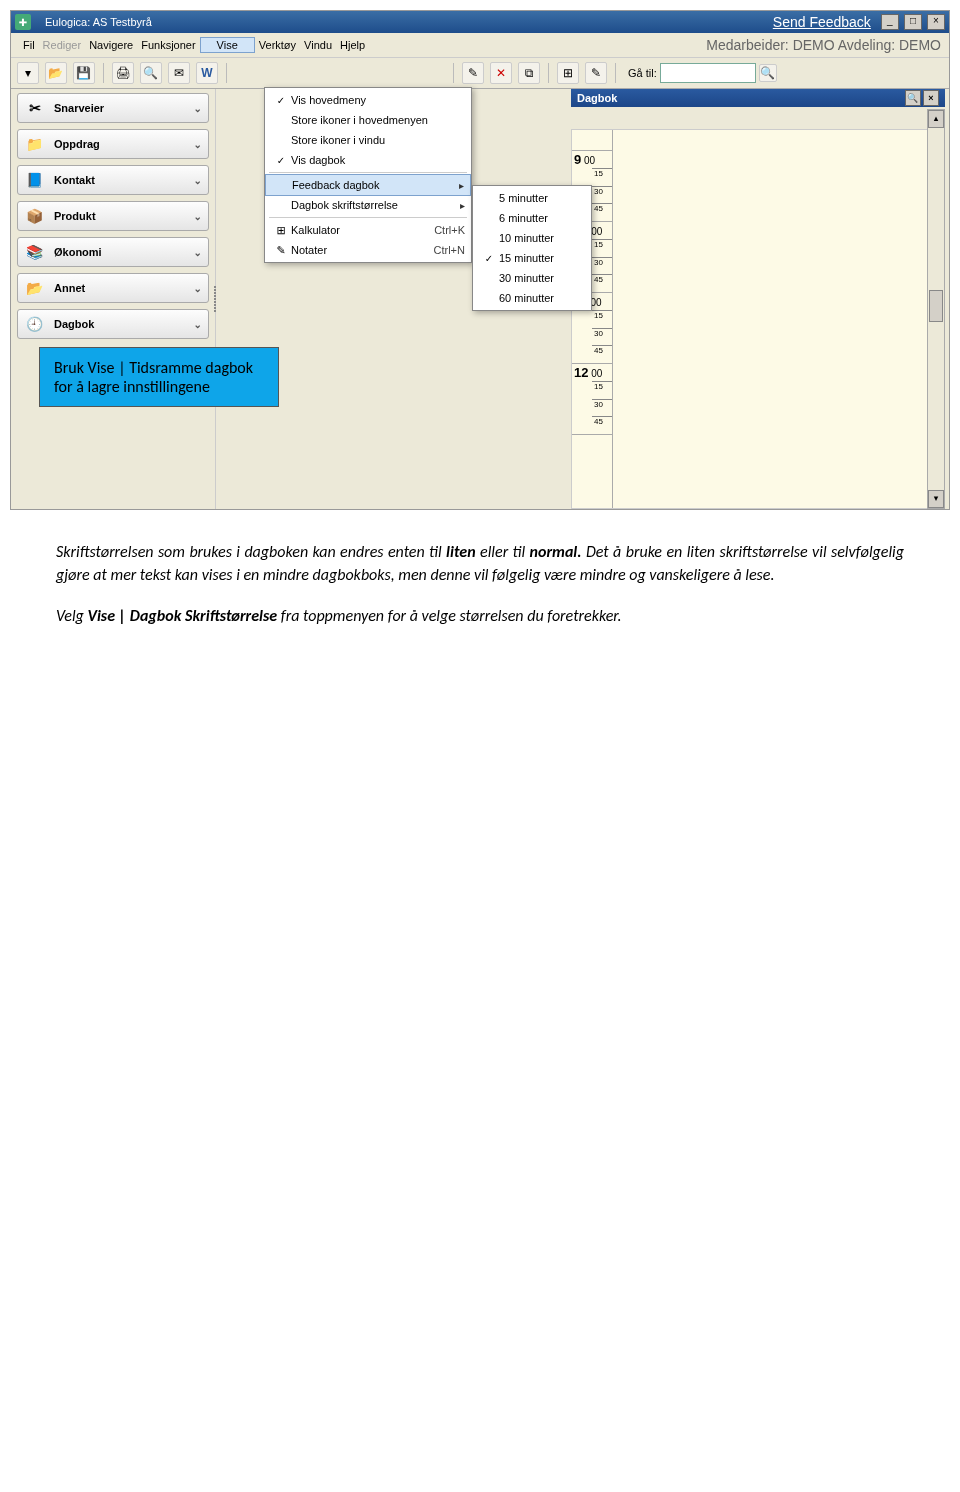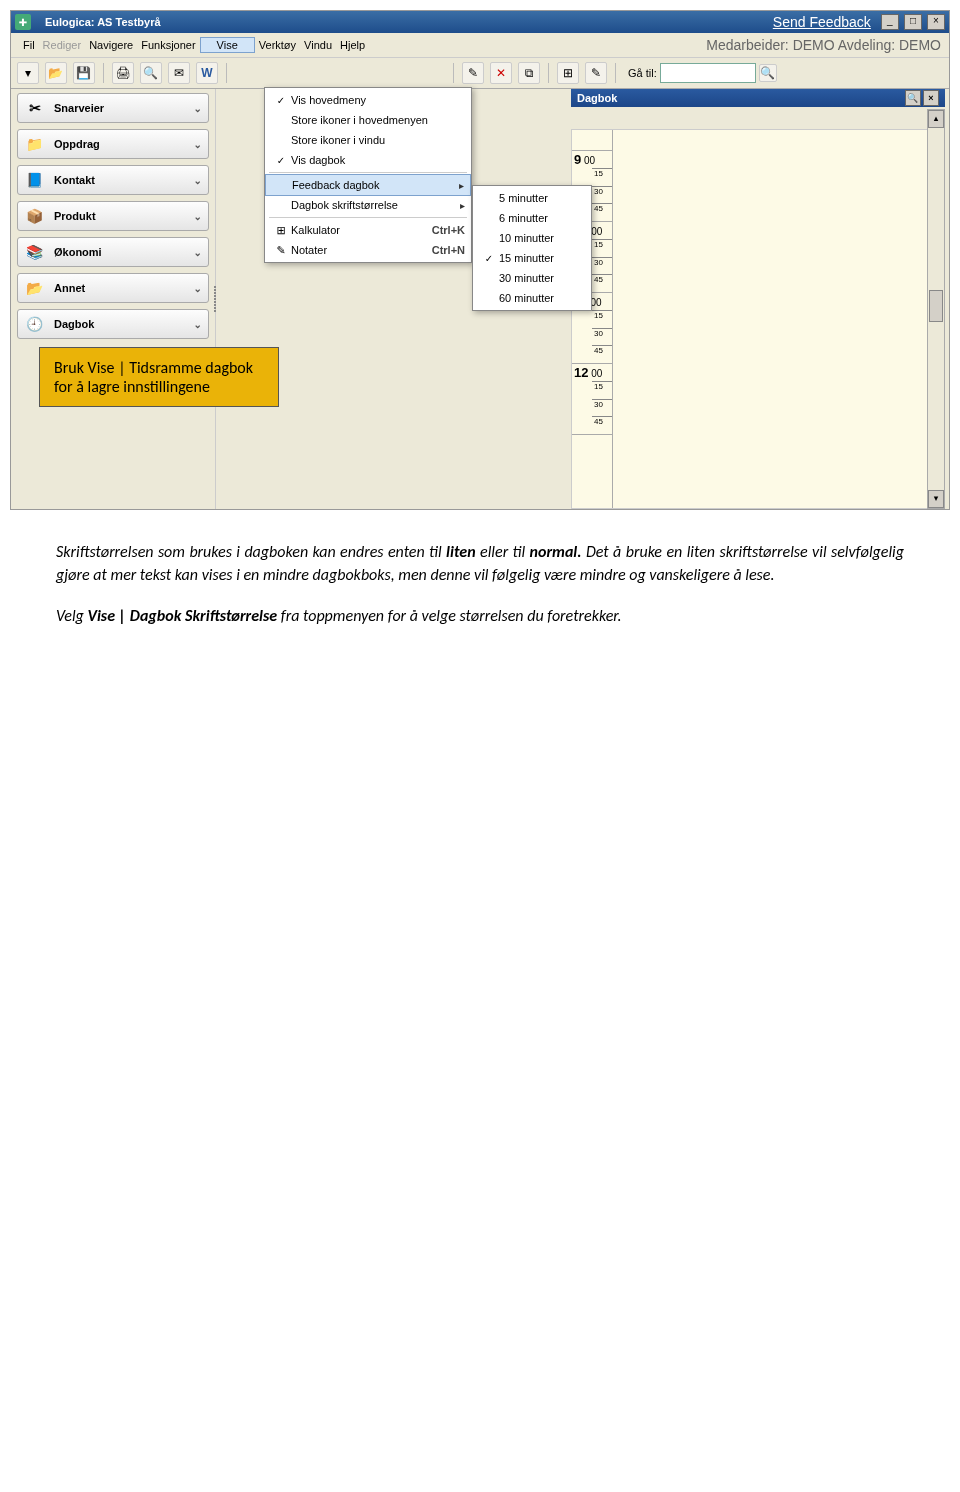--- a/index.html
+++ b/index.html
@@ -1,20 +1,20 @@
 <!DOCTYPE html>
 <html><head>
 <meta charset="utf-8">
 <style>
   body { margin:0; font-family: Calibri, Arial, sans-serif; background:#fff; color:#000; width:960px; }
   .page { padding:0 0 40px 0; }
   .screenshot { margin:10px 10px 20px 10px; border:1px solid #999; background:#ece9d8; font-family:Tahoma, Arial, sans-serif; font-size:11px; color:#000; }
   .titlebar { background:linear-gradient(to bottom,#3a6ea5,#1e4d8b); color:#fff; display:flex; align-items:center; height:22px; padding:0 4px; }
   .titlebar .appicon { width:16px; height:16px; background:#4a7; margin-right:6px; border-radius:2px; display:flex; align-items:center; justify-content:center; font-size:10px; }
-  .titlebar .title { font-weight:bold; flex:1;padding-left:8px; }
+  .titlebar .title { font-weight:normal; flex:1;padding-left:8px; }
   .titlebar .sendfb { text-decoration:underline; margin-right:8px; font-size:14px; }
   .winbtns span { display:inline-block; width:16px; height:14px; background:#d4d0c8; border:1px solid #666; margin-left:2px; text-align:center; line-height:12px; font-size:10px; color:#000; }
   .menubar { background:#ece9d8; border-bottom:1px solid #ccc; padding:4px 8px; display:flex; gap:0; align-items:center; }
   .menubar .menuitem { padding:2px 4px; }
   .menubar .menuitem.disabled { color:#999; }
   .menubar .menuitem.active { background:#d2e5f8; border:1px solid #7da2ce; padding:1px 16px; }
   .menubar .right { margin-left:auto; font-size:14px; color:#666; }
   .toolbar { background:#ece9d8; border-bottom:1px solid #aaa; padding:4px 6px; display:flex; align-items:center; gap:6px; }
   .tbtn { width:20px; height:20px; border:1px solid #ccc; background:#f4f2eb; display:inline-flex; align-items:center; justify-content:center; font-size:12px; border-radius:2px; }
   .tsep { width:1px; height:20px; background:#bbb; margin:0 2px; }
@@ -38,26 +38,26 @@
   .hour .tick { position:absolute; right:0; width:18px; border-top:1px solid #888; font-size:8px; padding-left:2px; }
   .scrollbar { position:absolute; right:4px; top:20px; bottom:0; width:16px; background:#ece9d8; border:1px solid #aaa; }
   .scrollbar .arrow { height:16px; background:#d4d0c8; border:1px solid #888; text-align:center; font-size:9px; line-height:14px; }
   .scrollbar .thumb { position:absolute; top:180px; left:1px; right:1px; height:30px; background:#d4d0c8; border:1px solid #888; }
   .scrollbar .arrowdn { position:absolute; bottom:0; left:0; right:0; }
   .dropdown { position:absolute; left:48px; top:-2px; width:206px; background:#fff; border:1px solid #888; box-shadow:2px 2px 6px rgba(0,0,0,0.3); z-index:10; padding:2px 0; }
   .dditem { display:flex; align-items:center; height:20px; padding:0 6px; font-size:11px; }
   .dditem .chk { width:20px; text-align:center; font-size:10px; }
   .dditem .icn { width:20px; text-align:center; font-size:11px; }
   .dditem .lbl { flex:1; }
-  .dditem .sc { color:#444; font-size:11px; margin-left:8px;font-weight:bold; }
+  .dditem .sc { color:#444; font-size:11px; margin-left:8px; }
   .dditem .sub { font-size:10px; color:#333; margin-left:8px; }
   .dditem.sel { background:#d2e5f8; border:1px solid #7da2ce; margin:-1px 0; }
   .ddsep { height:1px; background:#ccc; margin:2px 4px; }
   .submenu { position:absolute; left:256px; top:96px; width:118px; background:#fff; border:1px solid #888; box-shadow:2px 2px 6px rgba(0,0,0,0.3); z-index:11; padding:2px 0; }
-  .callout { position:absolute; left:28px; top:258px; width:210px; background:#eab308; border:1.5px solid #555; padding:10px 14px; font-family:Calibri,Arial,sans-serif; font-size:16px; z-index:5; }
+  .callout { position:absolute; left:28px; top:258px; width:210px; background:#0ea5e9; border:1.5px solid #555; padding:10px 14px; font-family:Calibri,Arial,sans-serif; font-size:16px; z-index:5; }
   .resizegrip { position:absolute; left:200px; top:0; bottom:0; width:8px; display:flex; flex-direction:column; justify-content:center; align-items:center; gap:1px; }
   .resizegrip span { width:2px; height:2px; background:#888; display:block; }
   .doctext { margin:30px 56px 0 56px; font-size:16px; line-height:1.45; text-align:justify;font-style:italic; }
   .pagenum { position:absolute; right:60px; bottom:20px; font-size:16px; }
   .page { position:relative; min-height:1480px; }
 </style>
 </head>
 <body>
 
 <div class="page">

